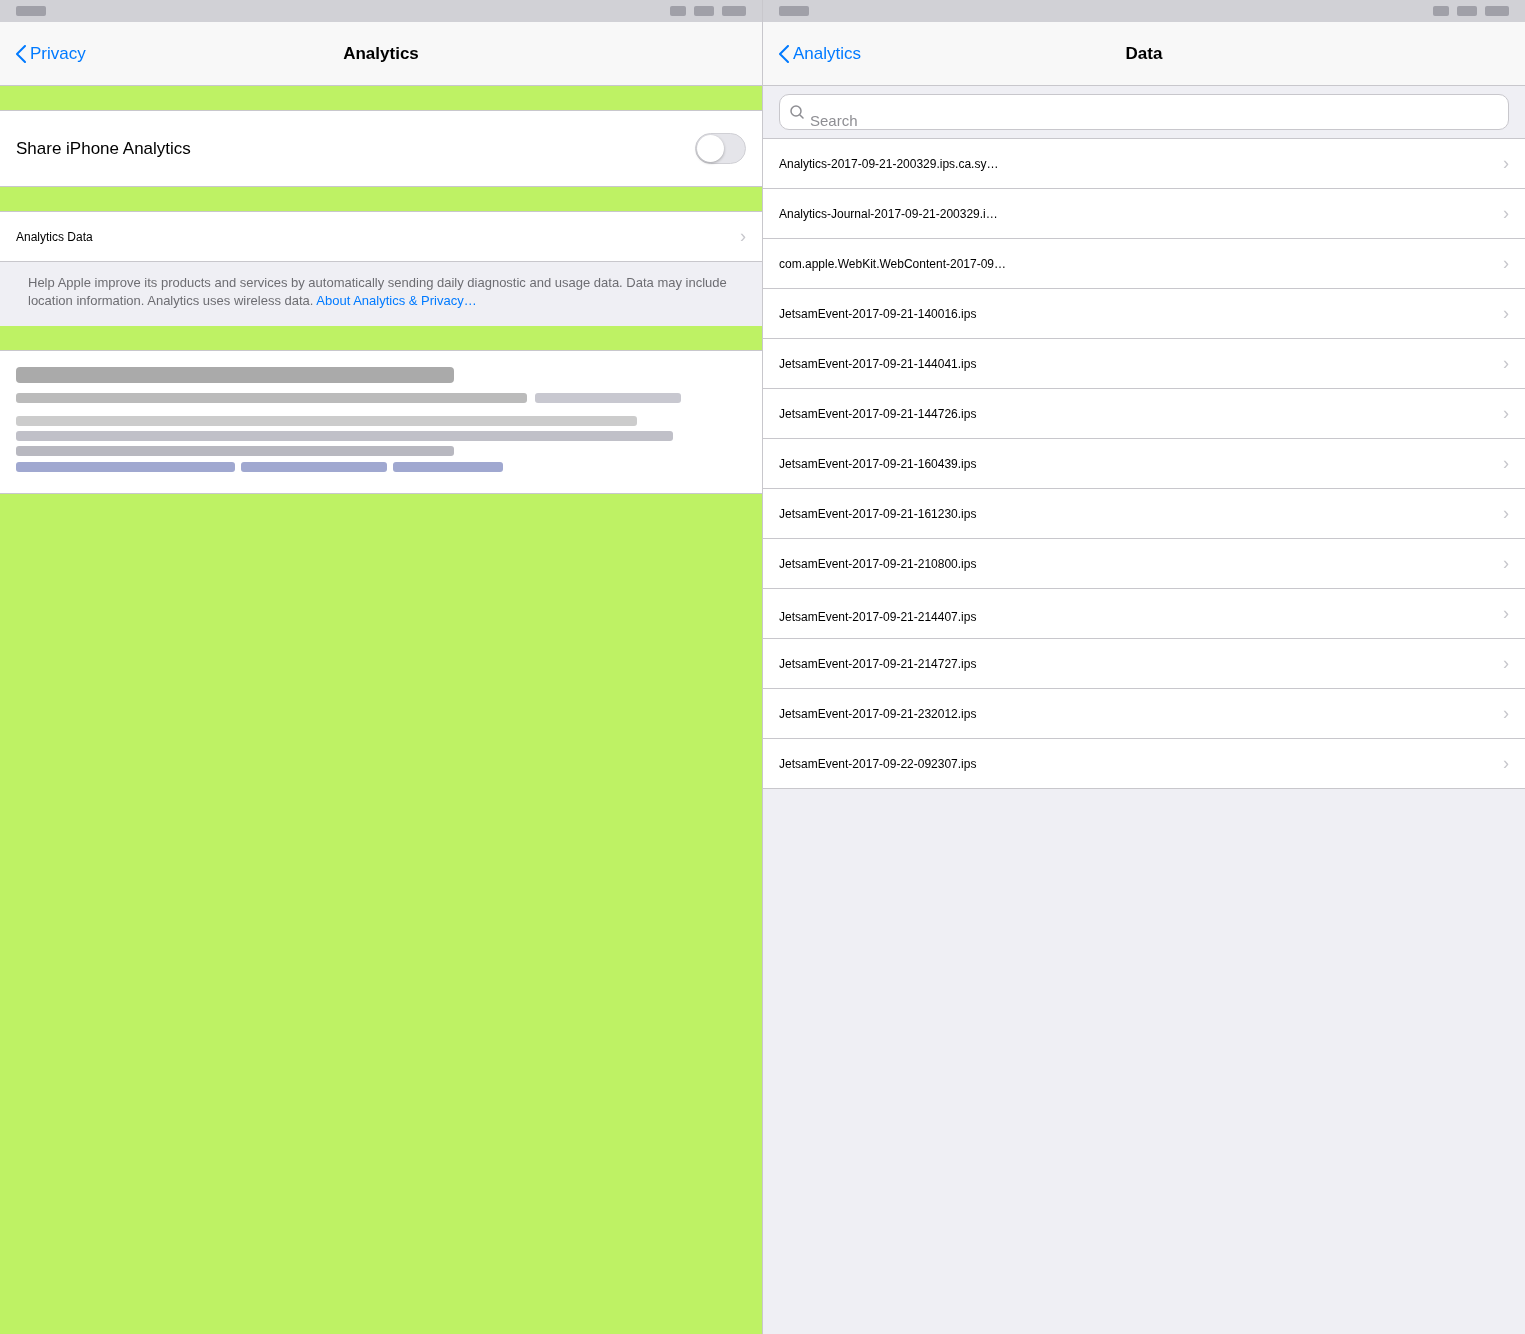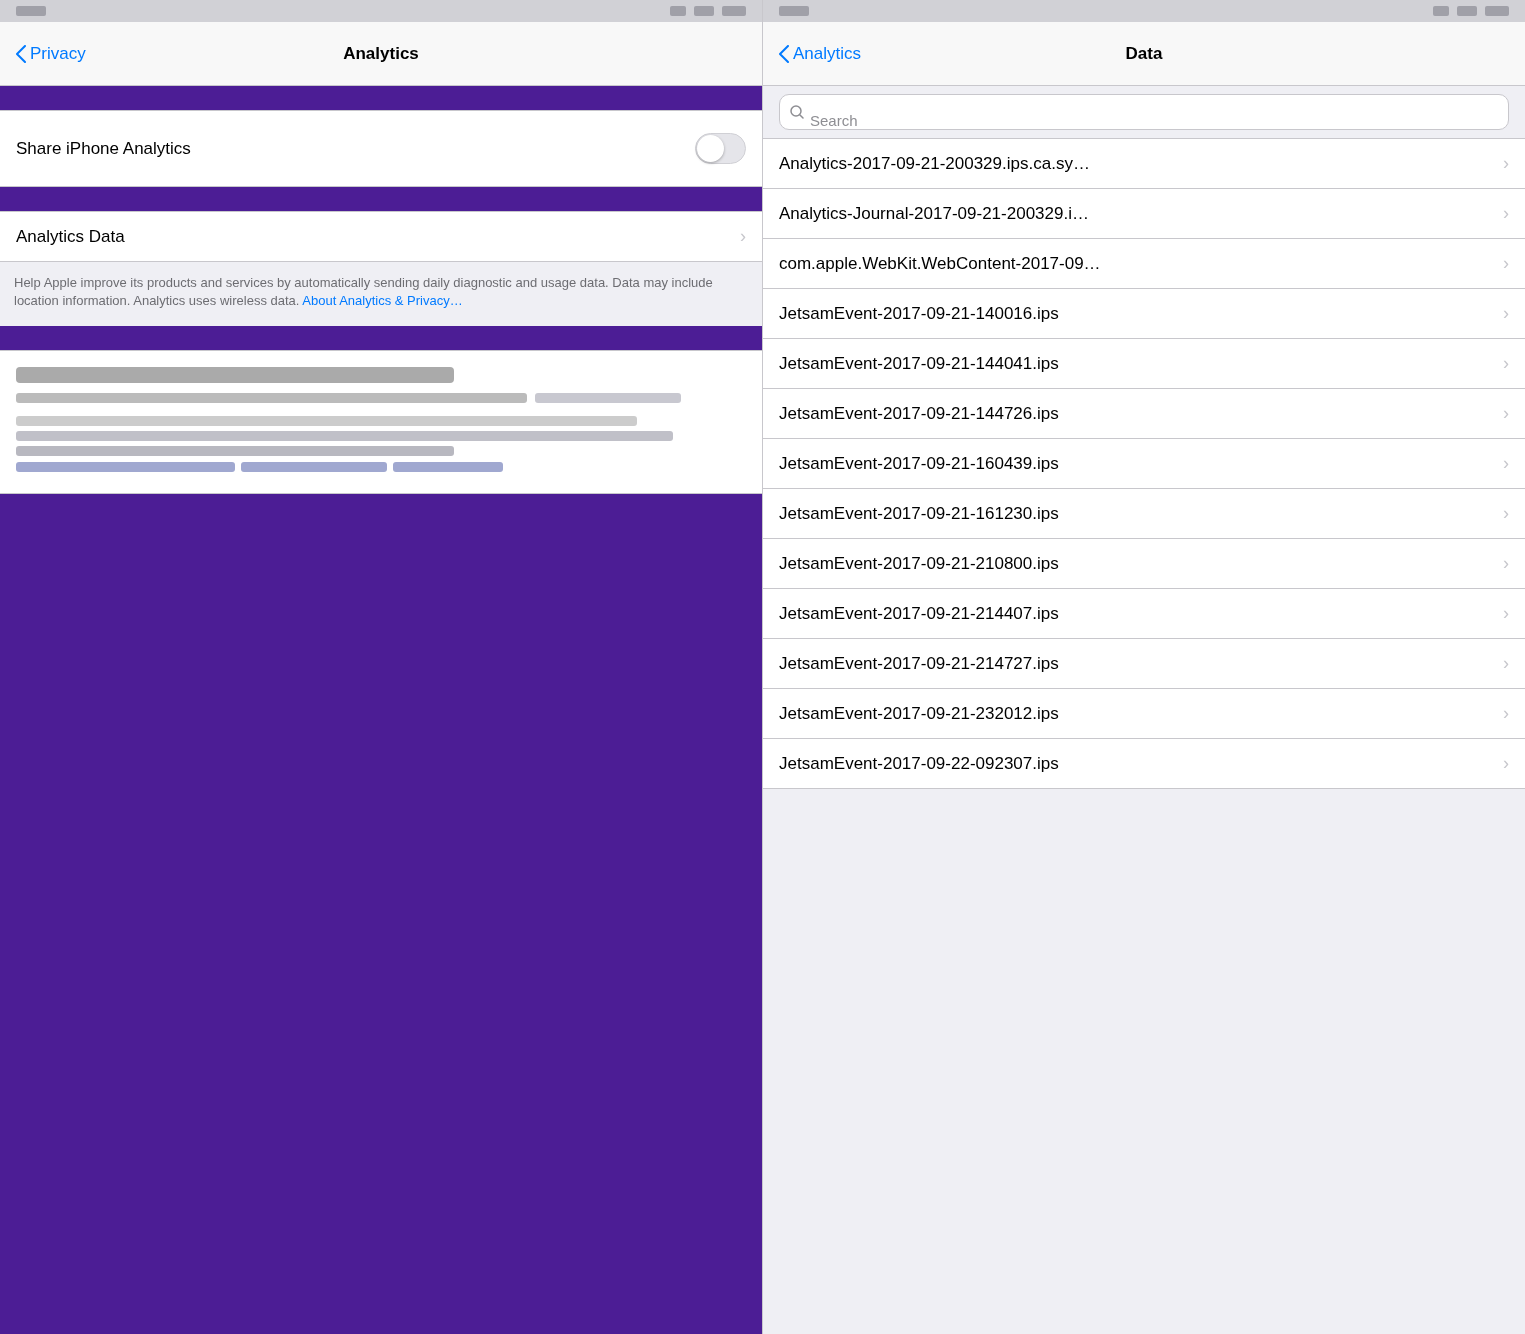--- a/index.html
+++ b/index.html
@@ -9,21 +9,21 @@
       display: flex;
       width: 1525px;
       min-height: 1334px;
       overflow: hidden;
     }
 
     
     .left-panel {
       width: 762px;
       min-height: 1334px;
-      background: #4c1d95;
+      background: #bef264;
       display: flex;
       flex-direction: column;
       position: relative;
     }
 
     
     .right-panel {
       width: 763px;
       min-height: 1334px;
       background: #efeff4;
@@ -112,32 +112,32 @@
       display: flex;
       align-items: center;
       justify-content: space-between;
       cursor: pointer;
       min-height: 44px;
     }
     .list-row:first-child {
       border-top: 1px solid #c8c7cc;
     }
     .list-row-label {
-      font-size: 17px;
+      font-size: 12px;
       color: #000;
     }
     .list-row-chevron {
       color: #c7c7cc;
       font-size: 18px;
       font-weight: 300;
     }
 
     
     .description-section {
-      padding: 12px 16px 16px 14px;
+      padding: 12px 16px 16px 28px;
       background: #efeff4;
     }
     .description-text {
       font-size: 13px;
       color: #6d6d72;
       line-height: 1.4;
     }
     .description-link {
       color: #007aff;
       text-decoration: none;

